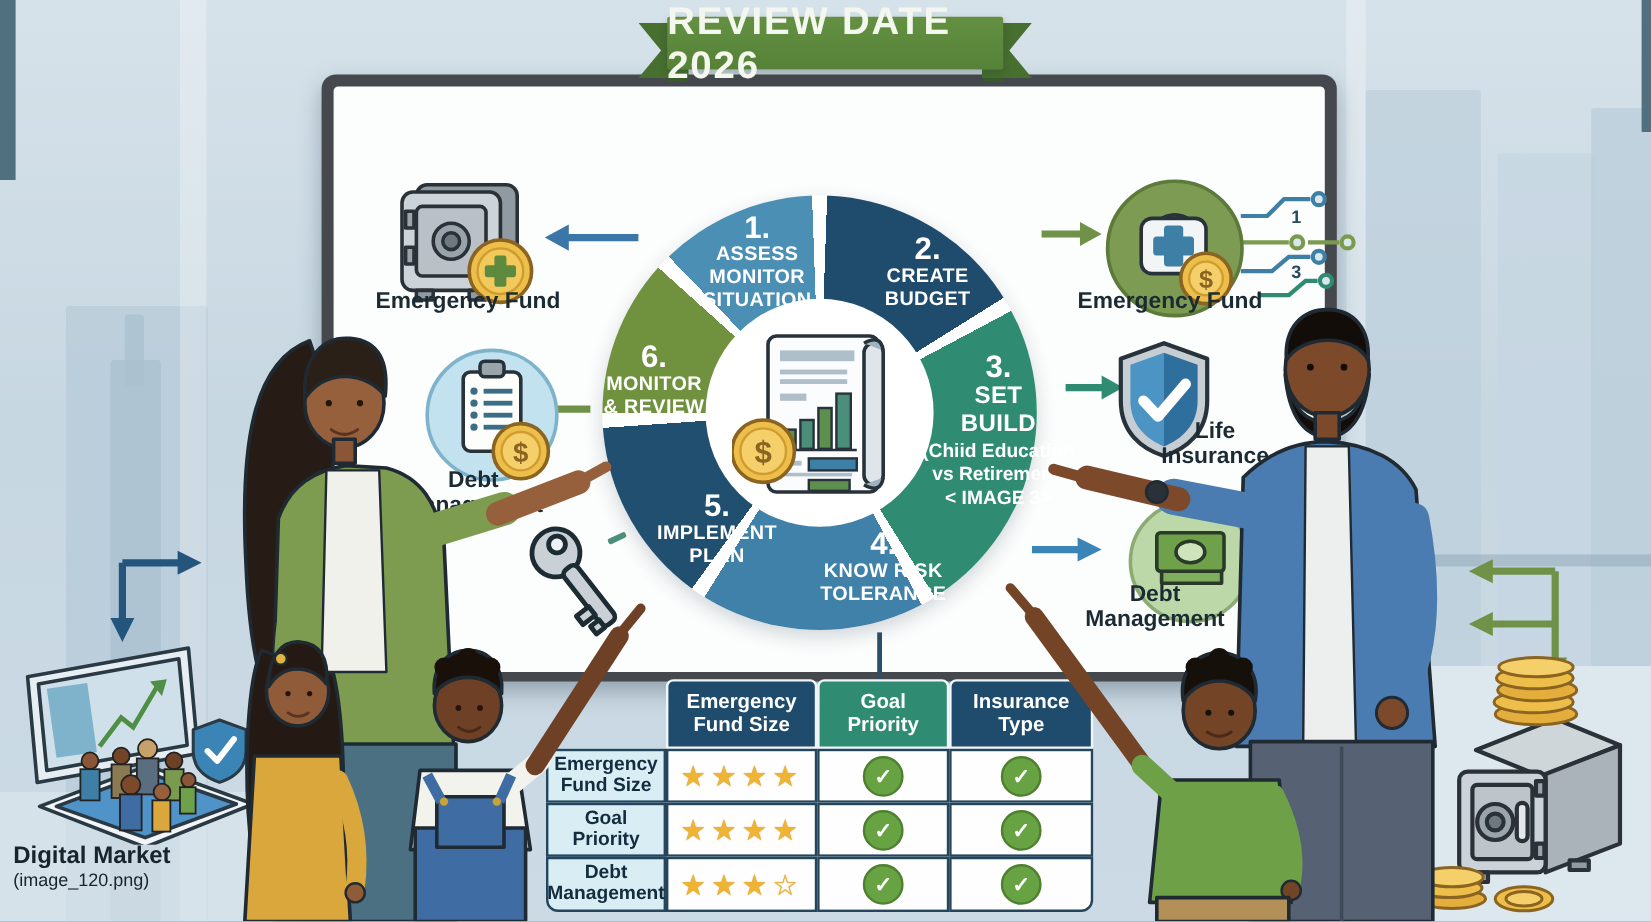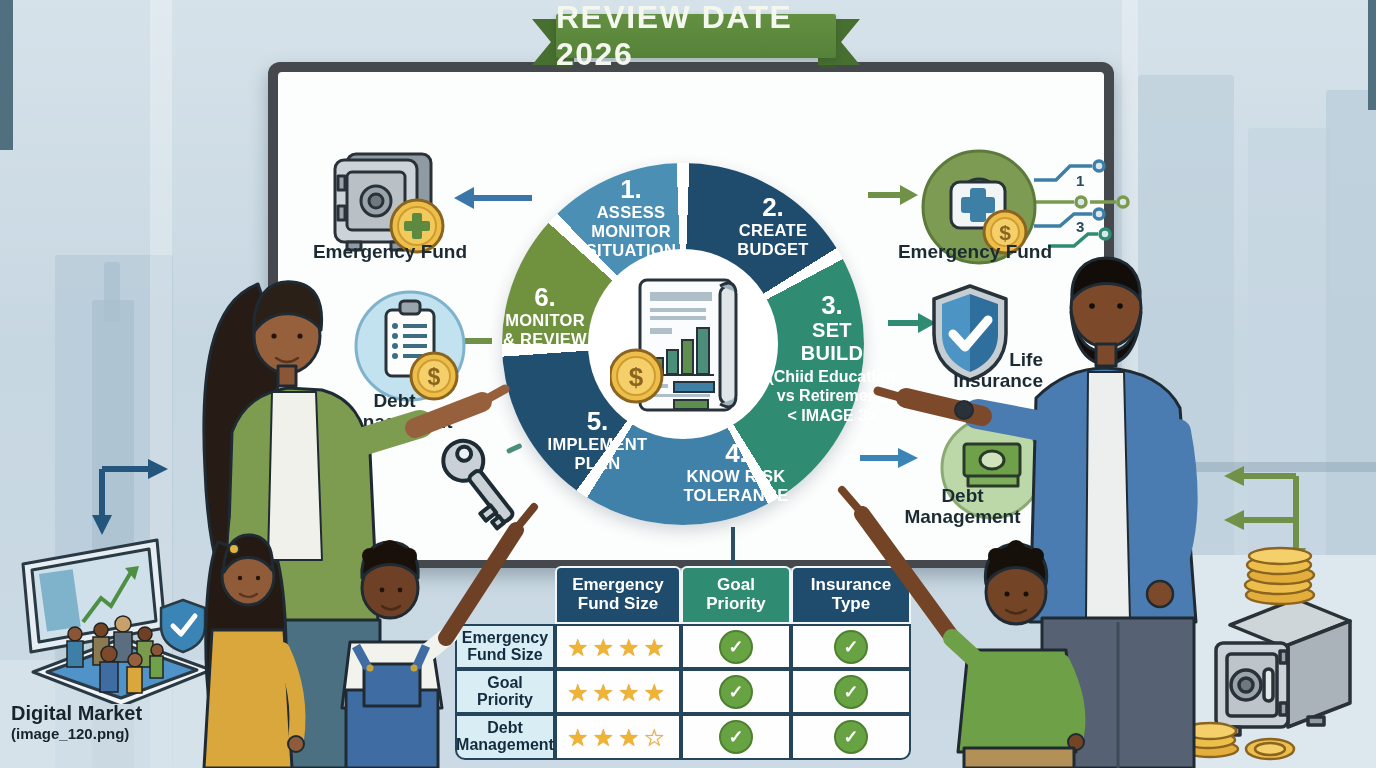--- a/index.html
+++ b/index.html
@@ -72,21 +72,21 @@
   .td{background:#fefefe;border:2px solid #24455c;display:flex;align-items:center;justify-content:center;}
   .stars{color:#f0b434;font-size:24px;letter-spacing:4px;text-shadow:0 0 1px #bb8420;padding-top:2px;}
   .chk{width:30px;height:30px;border-radius:50%;background:#68a343;border:2px solid #4e8030;color:#fff;
     font-size:18px;font-weight:700;display:flex;align-items:center;justify-content:center;}
   .corner-bl{border-bottom-left-radius:10px;}
   .corner-br{border-bottom-right-radius:10px;}
 
   
   .caption{left:11px;top:702px;width:195px;text-align:left;z-index:30;color:#18242c;}
   .caption .t{font-weight:700;font-size:20px;display:block;}
-  .caption .s{font-weight:700;font-size:15px;display:block;}
+  .caption .s{font-weight:400;font-size:15px;display:block;}
 
   svg{display:block;}
 </style>
 </head>
 <body>
 
 <div id="canvas">
 
   <div class="abs bldg" style="left:55px;top:255px;width:118px;height:513px;"></div>
   <div class="abs bldg" style="left:92px;top:300px;width:42px;height:468px;background:#a9c0cf;"></div>
@@ -291,21 +291,21 @@
     <line x1="2" y1="11" x2="36" y2="11" stroke="#6f9248" stroke-width="6"></line>
     <polygon points="34,1 34,21 52,11" fill="#6f9248"></polygon>
   </svg>
 
   <svg class="abs" style="left:926px;top:282px;z-index:15;" width="88" height="102" viewBox="0 0 88 102">
     <path d="M44,4 L80,17 V52 C80,78 63,92 44,98 C25,92 8,78 8,52 V17 Z" fill="#c6ced4" stroke="#28323a" stroke-width="3.5" stroke-linejoin="round"></path>
     <path d="M44,12 L72,22 V52 C72,72 59,84 44,90 Z" fill="#2f6f9e"></path>
     <path d="M44,12 L16,22 V52 C16,72 29,84 44,90 Z" fill="#4b94c4"></path>
     <polyline points="27,52 39,65 62,38" fill="none" stroke="#ffffff" stroke-width="9" stroke-linecap="round" stroke-linejoin="round"></polyline>
   </svg>
-  <div class="abs callout big" style="left:898px;top:350px;width:145px;text-align:right;">
+  <div class="abs callout big" style="left:940px;top:350px;width:145px;">
     <span class="pre">Life
 Insurance</span>
   </div>
   <svg class="abs" style="left:886px;top:312px;z-index:8;" width="52" height="22" viewBox="0 0 52 22">
     <line x1="2" y1="11" x2="34" y2="11" stroke="#2f8c73" stroke-width="6"></line>
     <polygon points="32,1 32,21 50,11" fill="#2f8c73"></polygon>
   </svg>
 
   <svg class="abs" style="left:938px;top:414px;z-index:15;" width="108" height="108" viewBox="0 0 108 108">
     <circle cx="54" cy="54" r="50" fill="#bcd8a8" stroke="#8cab74" stroke-width="3"></circle>

